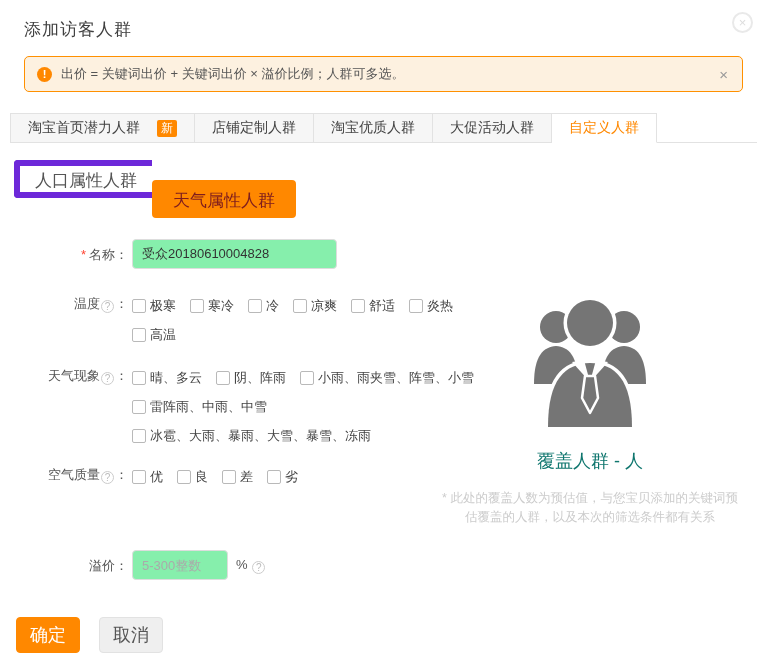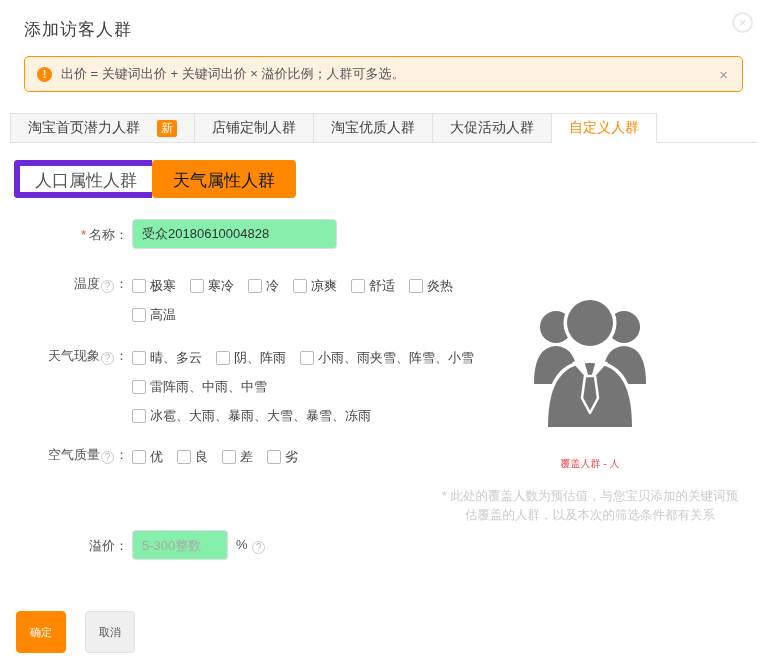--- a/index.html
+++ b/index.html
@@ -47,21 +47,21 @@
     padding:0 4px; border-radius:2px;
   }
 
   
   .subtabs { display:inline-flex; margin:17px 0 0 -10px; }
   .subtab {
     height:38px; line-height:29px; padding:0 15px; font-size:17px;
     border:6px solid #6d28d9; background:#fff; color:#555; cursor:pointer; white-space:nowrap;
   }
   .subtab:first-child { border-radius:4px 0 0 4px; border-right:none; }
-  .subtab.active { background:#ff8800; border-color:#ff8800; color:#0f172a; border-radius:4px; }
+  .subtab.active { background:#ff8800; border-color:#ff8800; color:#7f1d1d; border-radius:4px;margin-top:20px; }
 
   
   .form { margin-top:21px; position:relative; }
   .row { display:flex; align-items:flex-start; }
   .row-label { width:104px; flex:none; text-align:right; color:#555; padding-top:1px; white-space:nowrap; }
   .row-label.mid { padding-top:7px; }
   .row-body { margin-left:4px; }
   .req { color:#f43; margin-right:3px; }
   .q-icon {
     display:inline-block; width:13px; height:13px; line-height:12px;
@@ -87,26 +87,26 @@
 
   .row-name { margin-bottom:25px; }
   .row-temp { margin-bottom:14px; }
   .row-weather { margin-bottom:12px; }
   .row-air { margin-bottom:0; }
   .row-premium { margin-top:56px; }
 
   
   .side { position:absolute; top:290px; left:440px; width:300px; text-align:center; }
   .people-icon { display:block; margin:0 auto; }
-  .coverage-caption { margin-top:30px; font-size:10px; color:#ef4444; }
+  .coverage-caption { margin-top:22px; font-size:18px; color:#0f766e; }
   .coverage-note { margin:16px auto 0; width:296px; font-size:12.5px; color:#ccc; line-height:19px; }
 
   
   .footer { position:absolute; left:16px; bottom:10px; display:flex; gap:19px; }
-  .btn { height:42px; padding:0 13px; border-radius:4px; font-size:11px; cursor:pointer;
+  .btn { height:36px; padding:0 13px; border-radius:4px; font-size:18px; cursor:pointer;
          font-family:"Liberation Sans","DejaVu Sans",sans-serif; }
   .btn-primary { background:#ff8800; border:1px solid #ff8800; color:#fff; }
   .btn-default { background:#efefef; border:1px solid #e2e2e2; color:#555; }
 </style>
 </head>
 <body>
 
 <div class="dialog">
 
   <div class="dlg-title">添加访客人群</div>

